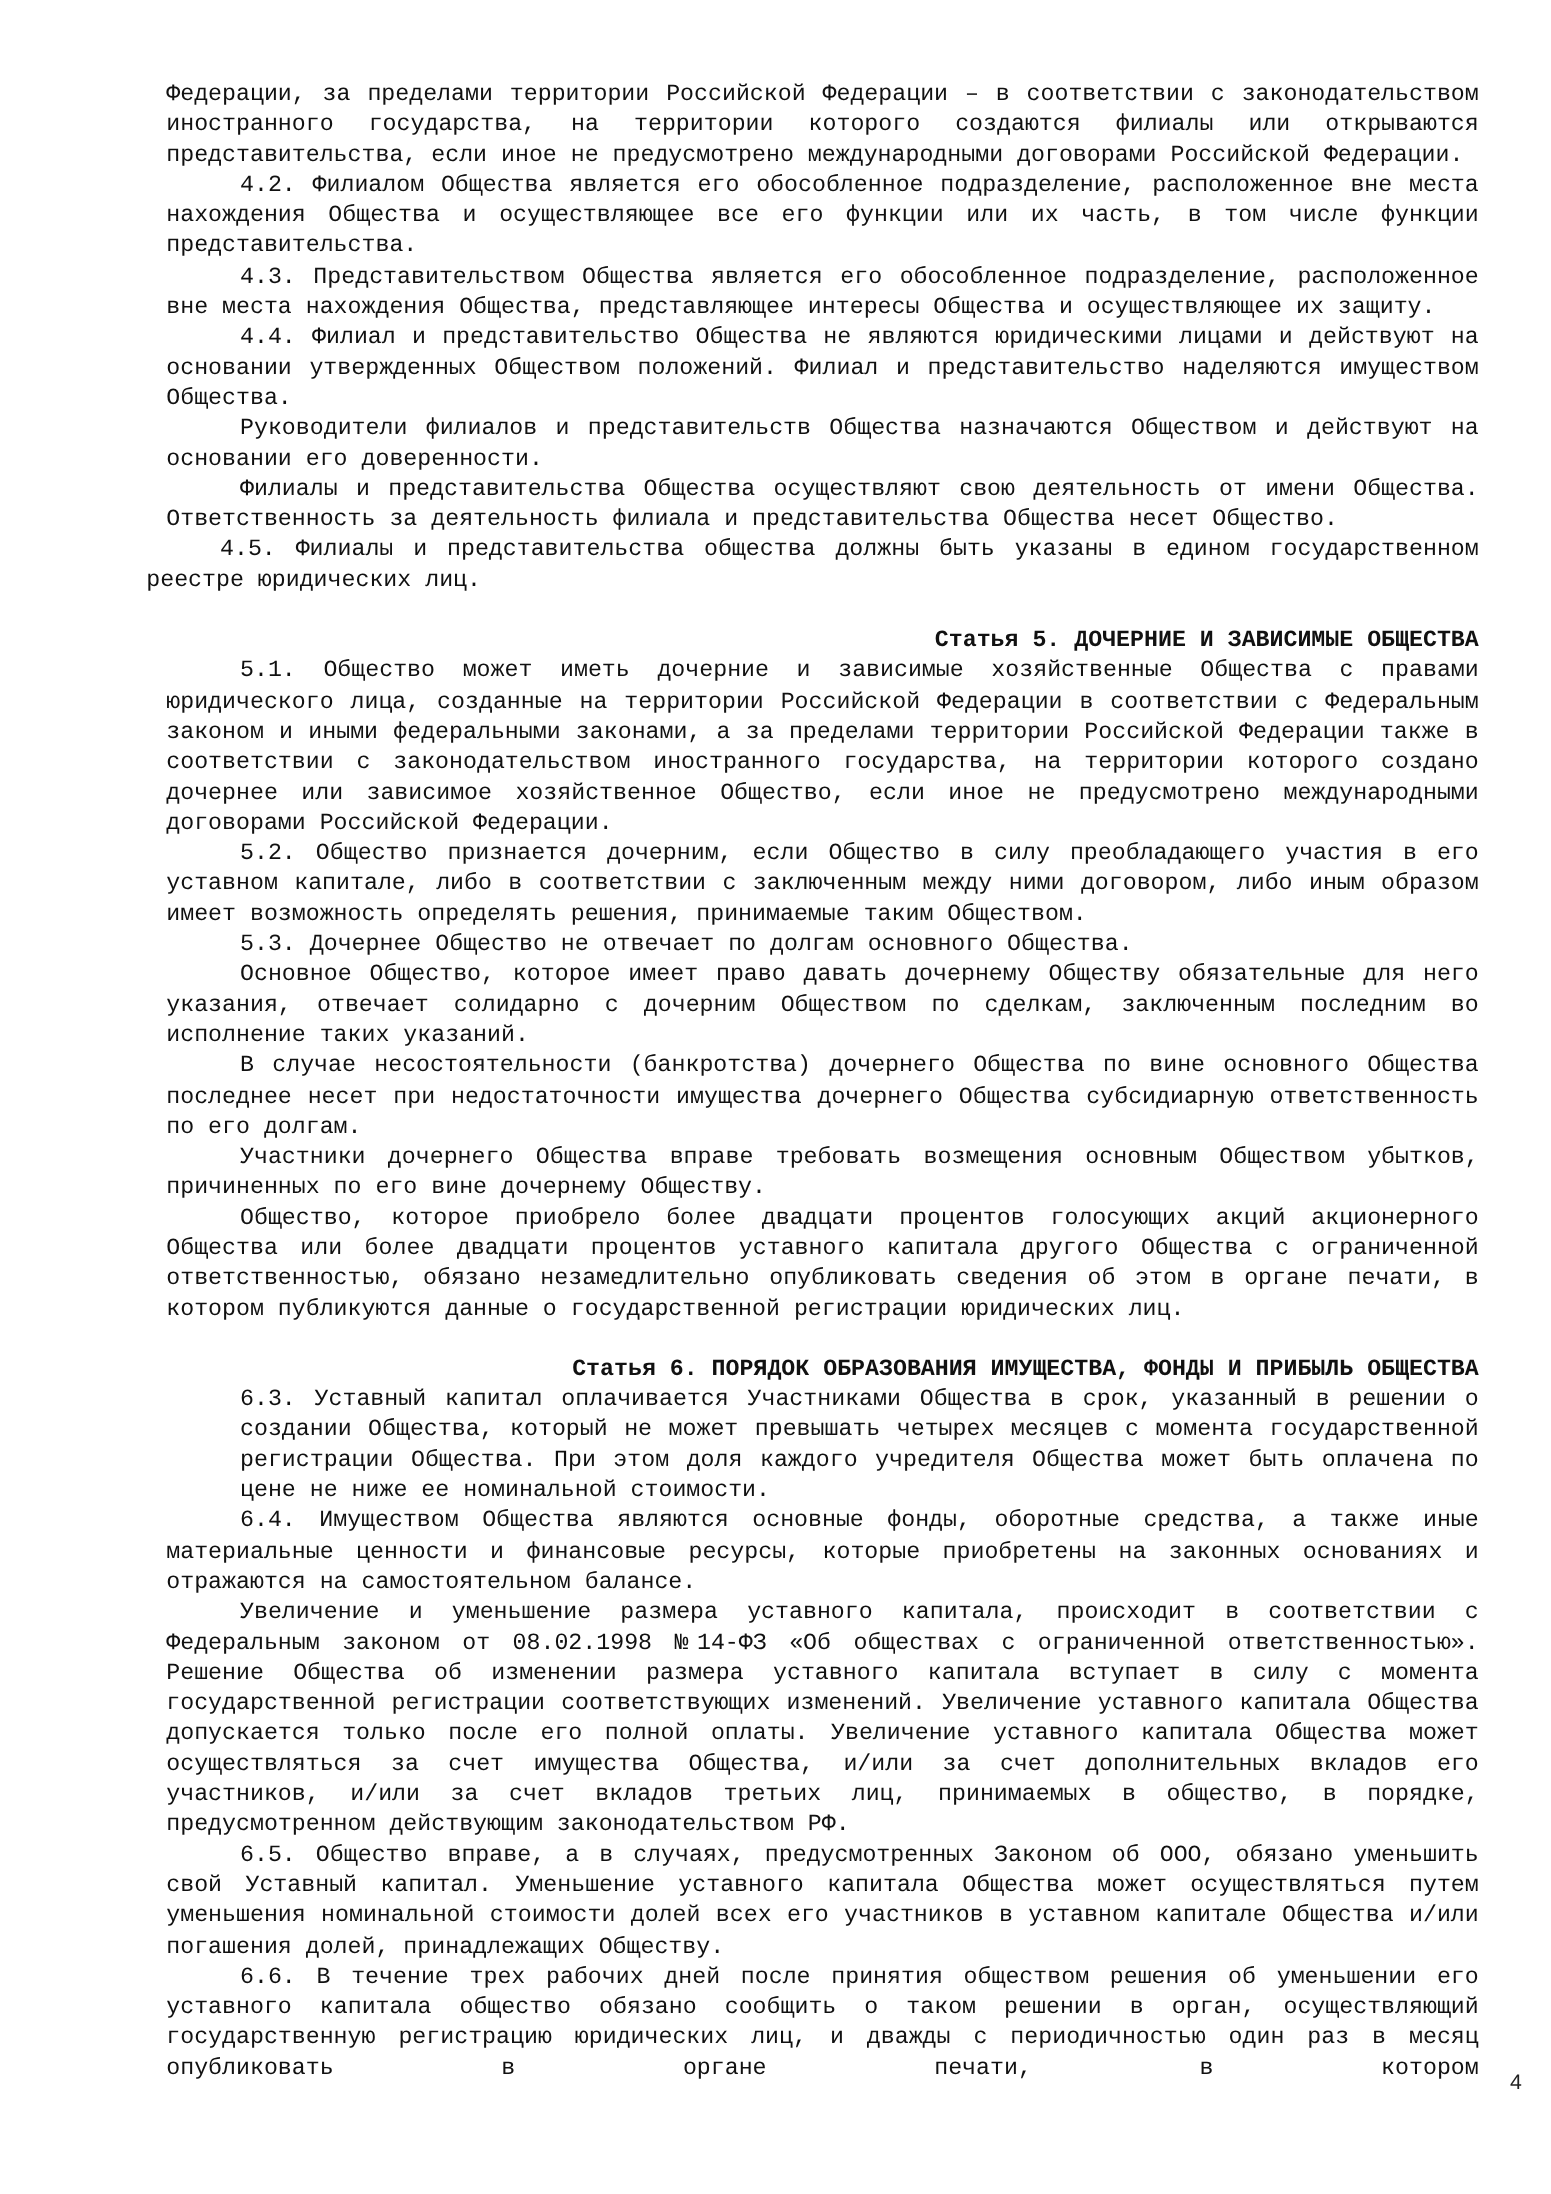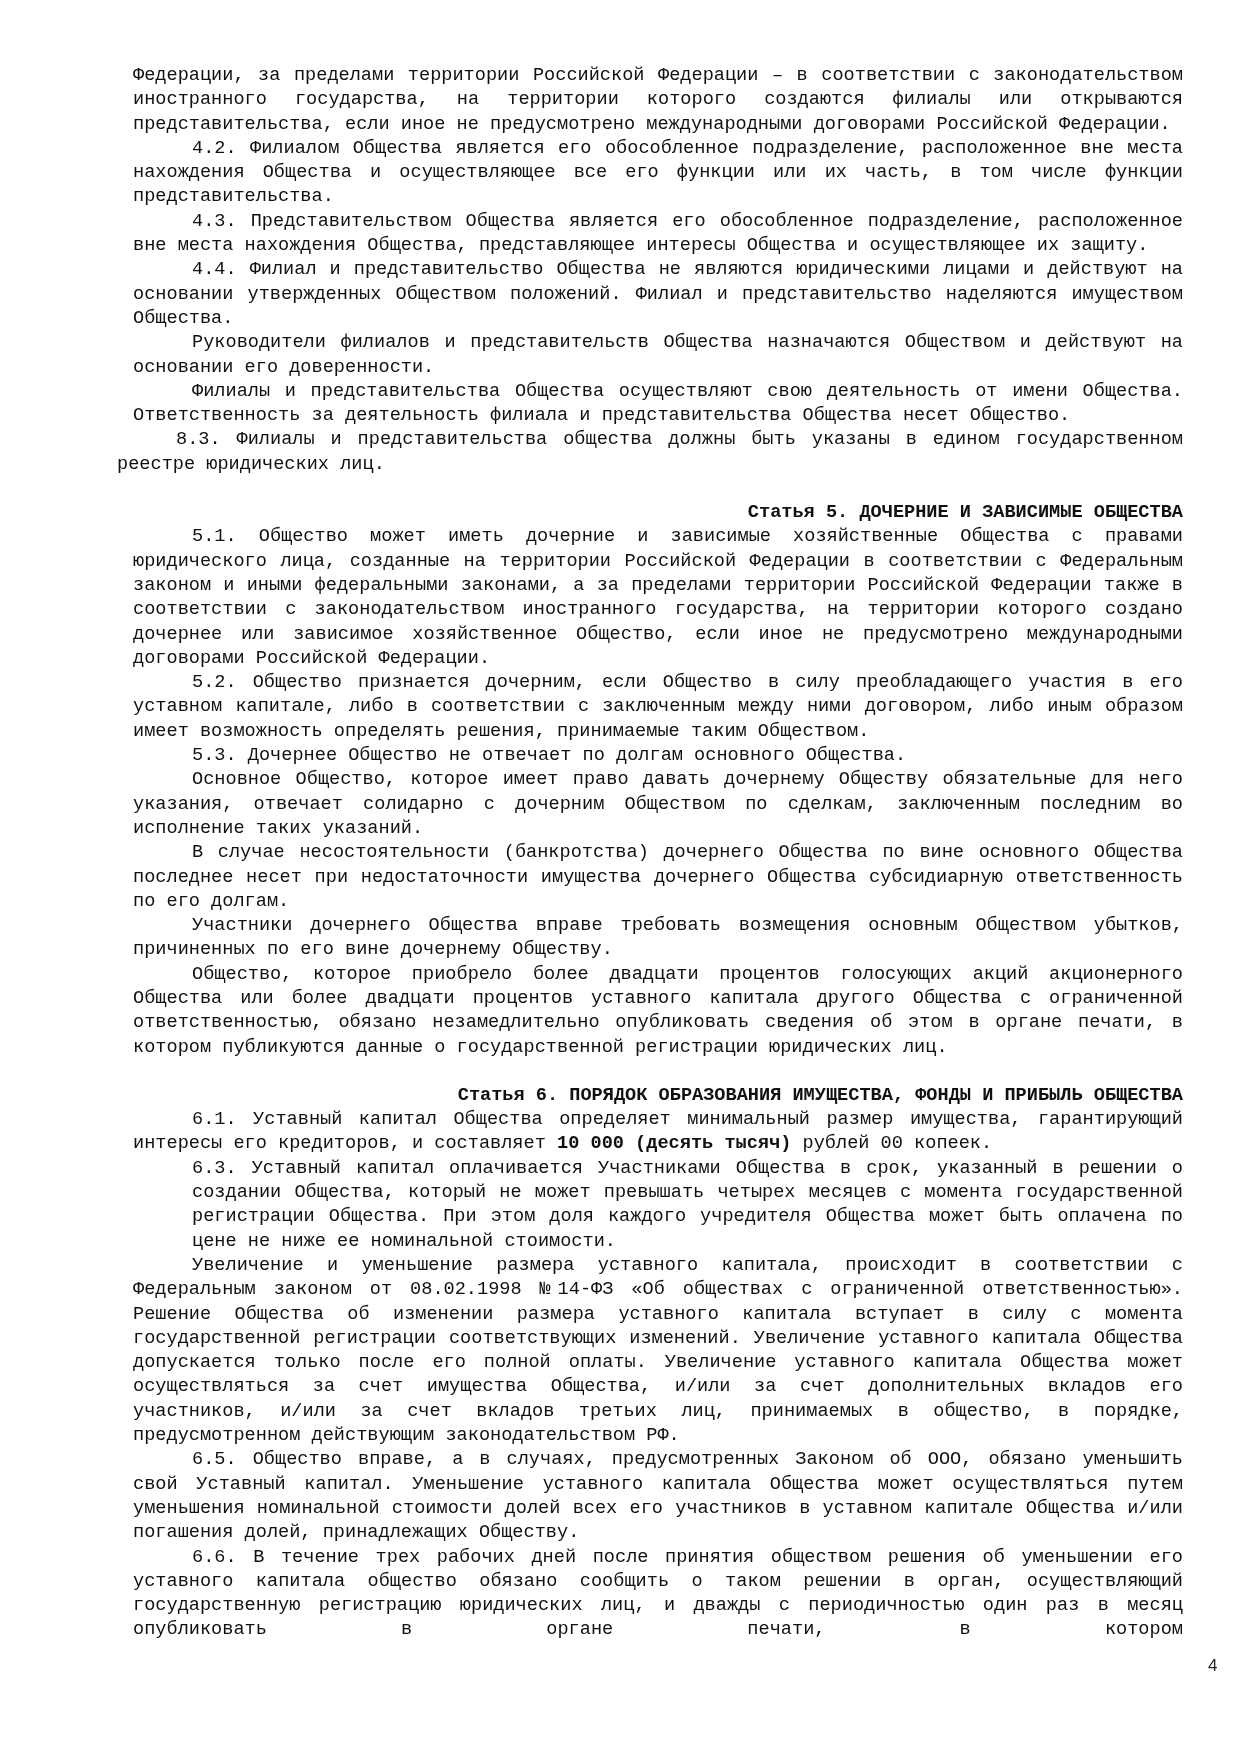--- a/index.html
+++ b/index.html
@@ -31,41 +31,41 @@
 <body>
 
 <div class="page">
   <section>
     <p>Федерации, за пределами территории Российской Федерации – в соответствии с законодательством иностранного государства, на территории которого создаются филиалы или открываются представительства, если иное не предусмотрено международными договорами Российской Федерации.</p>
     <p class="ind">4.2.  Филиалом Общества является его обособленное подразделение, расположенное вне места нахождения Общества и осуществляющее все его функции или их часть, в том числе функции представительства.</p>
     <p class="ind">4.3. Представительством Общества является его обособленное подразделение, расположенное вне места нахождения Общества, представляющее интересы Общества и осуществляющее их защиту.</p>
     <p class="ind">4.4.  Филиал и представительство Общества не являются юридическими лицами и действуют на основании утвержденных Обществом положений. Филиал и представительство наделяются имуществом Общества.</p>
     <p class="ind">Руководители филиалов и представительств Общества назначаются Обществом и действуют на основании его доверенности.</p>
     <p class="ind">Филиалы и представительства Общества осуществляют свою деятельность от имени Общества. Ответственность за деятельность филиала и представительства Общества несет Общество.</p>
-    <p class="ind outdent">8.3. Филиалы и представительства общества должны быть указаны в едином государственном реестре юридических лиц.</p>
+    <p class="ind outdent">4.5. Филиалы и представительства общества должны быть указаны в едином государственном реестре юридических лиц.</p>
   </section>
 
   <div class="gap"></div>
 
   <section>
     <h2>Статья 5. ДОЧЕРНИЕ И ЗАВИСИМЫЕ ОБЩЕСТВА</h2>
     <p class="ind">5.1.  Общество может иметь дочерние и зависимые хозяйственные Общества с правами юридического лица, созданные на территории Российской Федерации в соответствии с Федеральным законом и иными федеральными законами, а за пределами территории Российской Федерации также в соответствии с законодательством иностранного государства, на территории которого создано дочернее или зависимое хозяйственное Общество, если иное не предусмотрено международными договорами Российской Федерации.</p>
     <p class="ind">5.2. Общество признается дочерним, если Общество в силу преобладающего участия в его уставном капитале, либо в соответствии с заключенным между ними договором, либо иным образом имеет возможность определять решения, принимаемые таким Обществом.</p>
     <p class="ind">5.3.  Дочернее Общество не отвечает по долгам основного Общества.</p>
     <p class="ind">Основное Общество, которое имеет право давать дочернему Обществу обязательные для него указания, отвечает солидарно с дочерним Обществом по сделкам, заключенным последним во исполнение таких указаний.</p>
     <p class="ind">В случае несостоятельности (банкротства) дочернего Общества по вине основного Общества последнее несет при недостаточности имущества дочернего Общества субсидиарную ответственность по его долгам.</p>
     <p class="ind">Участники дочернего Общества вправе требовать возмещения основным Обществом убытков, причиненных по его вине дочернему Обществу.</p>
     <p class="ind">Общество, которое приобрело более двадцати процентов голосующих акций акционерного Общества или более двадцати процентов уставного капитала другого Общества с ограниченной ответственностью, обязано незамедлительно опубликовать сведения об этом в органе печати, в котором публикуются данные о государственной регистрации юридических лиц.</p>
   </section>
 
   <div class="gap"></div>
 
   <section>
     <h2>Статья 6. ПОРЯДОК ОБРАЗОВАНИЯ ИМУЩЕСТВА, ФОНДЫ И ПРИБЫЛЬ ОБЩЕСТВА</h2>
-    <p class="ind"><span>6.1. Уставный капитал Общества определяет минимальный размер имущества, гарантирующий интересы его кредиторов, и составляет </span><b>10 000 (десять тысяч)</b><span> рублей 00 копеек.</span></p>
     <p class="hang">6.3. Уставный капитал оплачивается Участниками Общества в срок, указанный в решении о создании Общества, который не может превышать четырех месяцев с момента государственной регистрации Общества. При этом доля каждого учредителя Общества может быть оплачена по цене не ниже ее номинальной стоимости.</p>
+    <p class="ind">6.4. Имуществом Общества являются основные фонды, оборотные средства, а также иные материальные ценности и финансовые ресурсы, которые приобретены на законных основаниях и отражаются на самостоятельном балансе.</p>
     <p class="ind">Увеличение и уменьшение размера уставного капитала, происходит в соответствии с Федеральным законом от 08.02.1998 №14-ФЗ «Об обществах с ограниченной ответственностью». Решение Общества об изменении размера уставного капитала вступает в силу с момента государственной регистрации соответствующих изменений. Увеличение уставного капитала Общества допускается только после его полной оплаты. Увеличение уставного капитала Общества может осуществляться за счет имущества Общества, и/или за счет дополнительных вкладов его участников, и/или за счет вкладов третьих лиц, принимаемых в общество, в порядке, предусмотренном действующим законодательством РФ.</p>
     <p class="ind">6.5. Общество вправе, а в случаях, предусмотренных Законом об ООО, обязано уменьшить свой Уставный капитал. Уменьшение уставного капитала Общества может осуществляться путем уменьшения номинальной стоимости долей всех его участников в уставном капитале Общества и/или погашения долей, принадлежащих Обществу.</p>
     <p class="ind" style="text-align-last: justify;">6.6. В течение трех рабочих дней после принятия обществом решения об уменьшении его уставного капитала общество обязано сообщить о таком решении в орган, осуществляющий государственную регистрацию юридических лиц, и дважды с периодичностью один раз в месяц опубликовать в органе печати, в котором</p>
   </section>
 </div>
 
 <div class="pagenum">4</div>
 
 </body></html>

